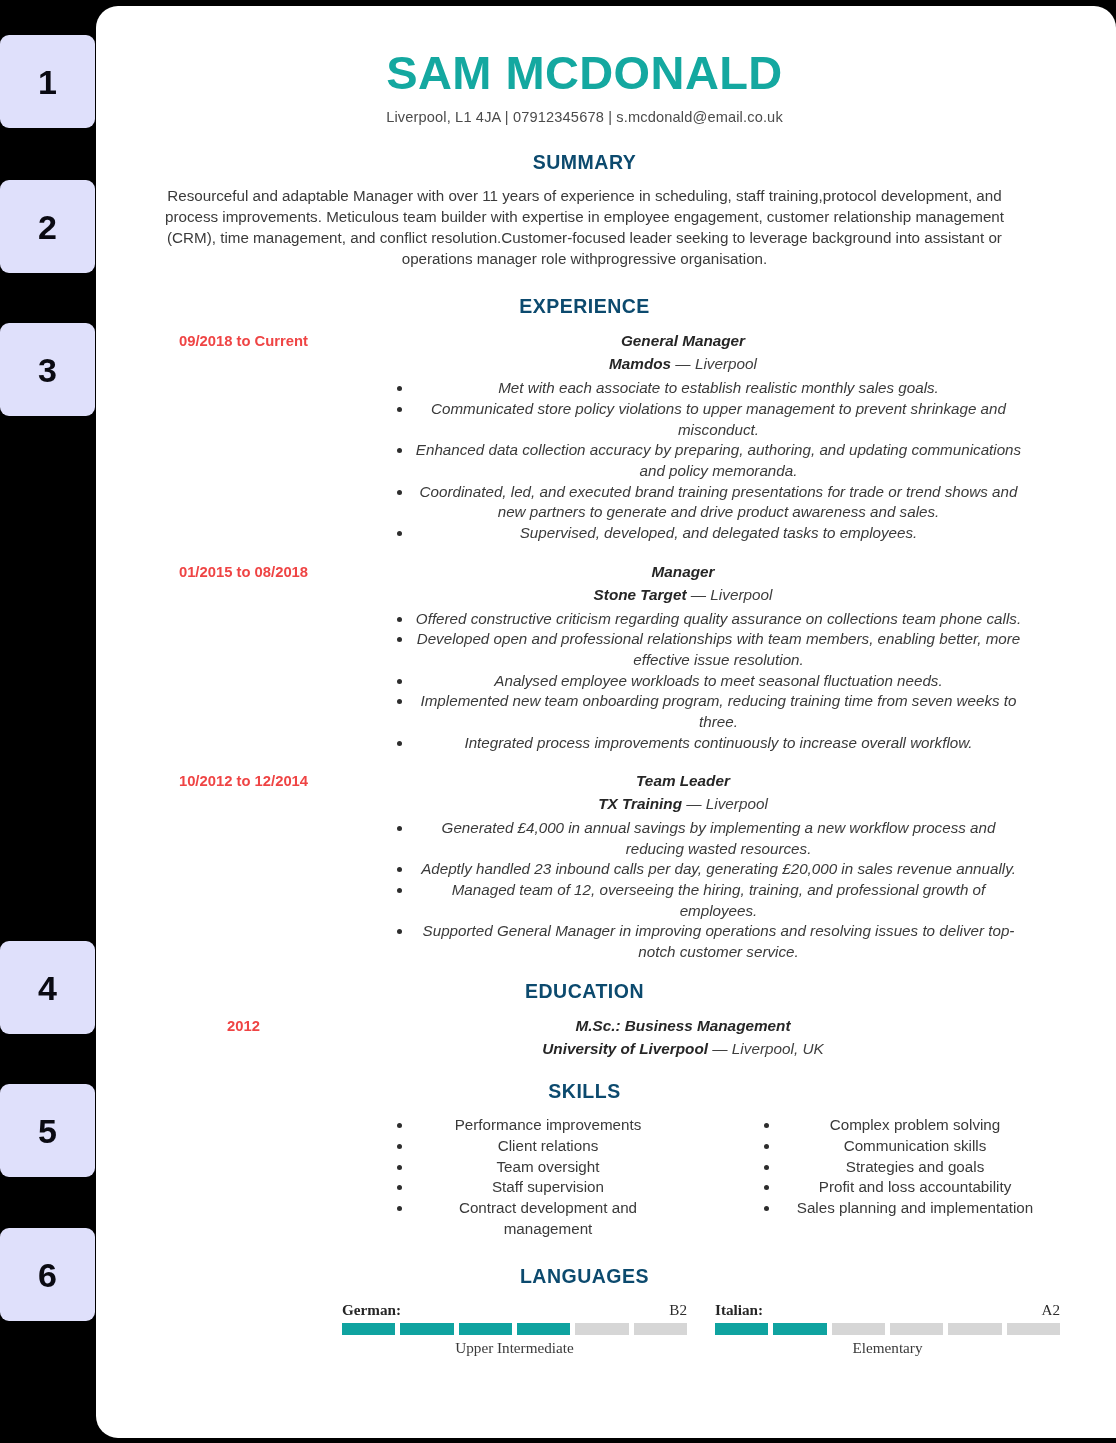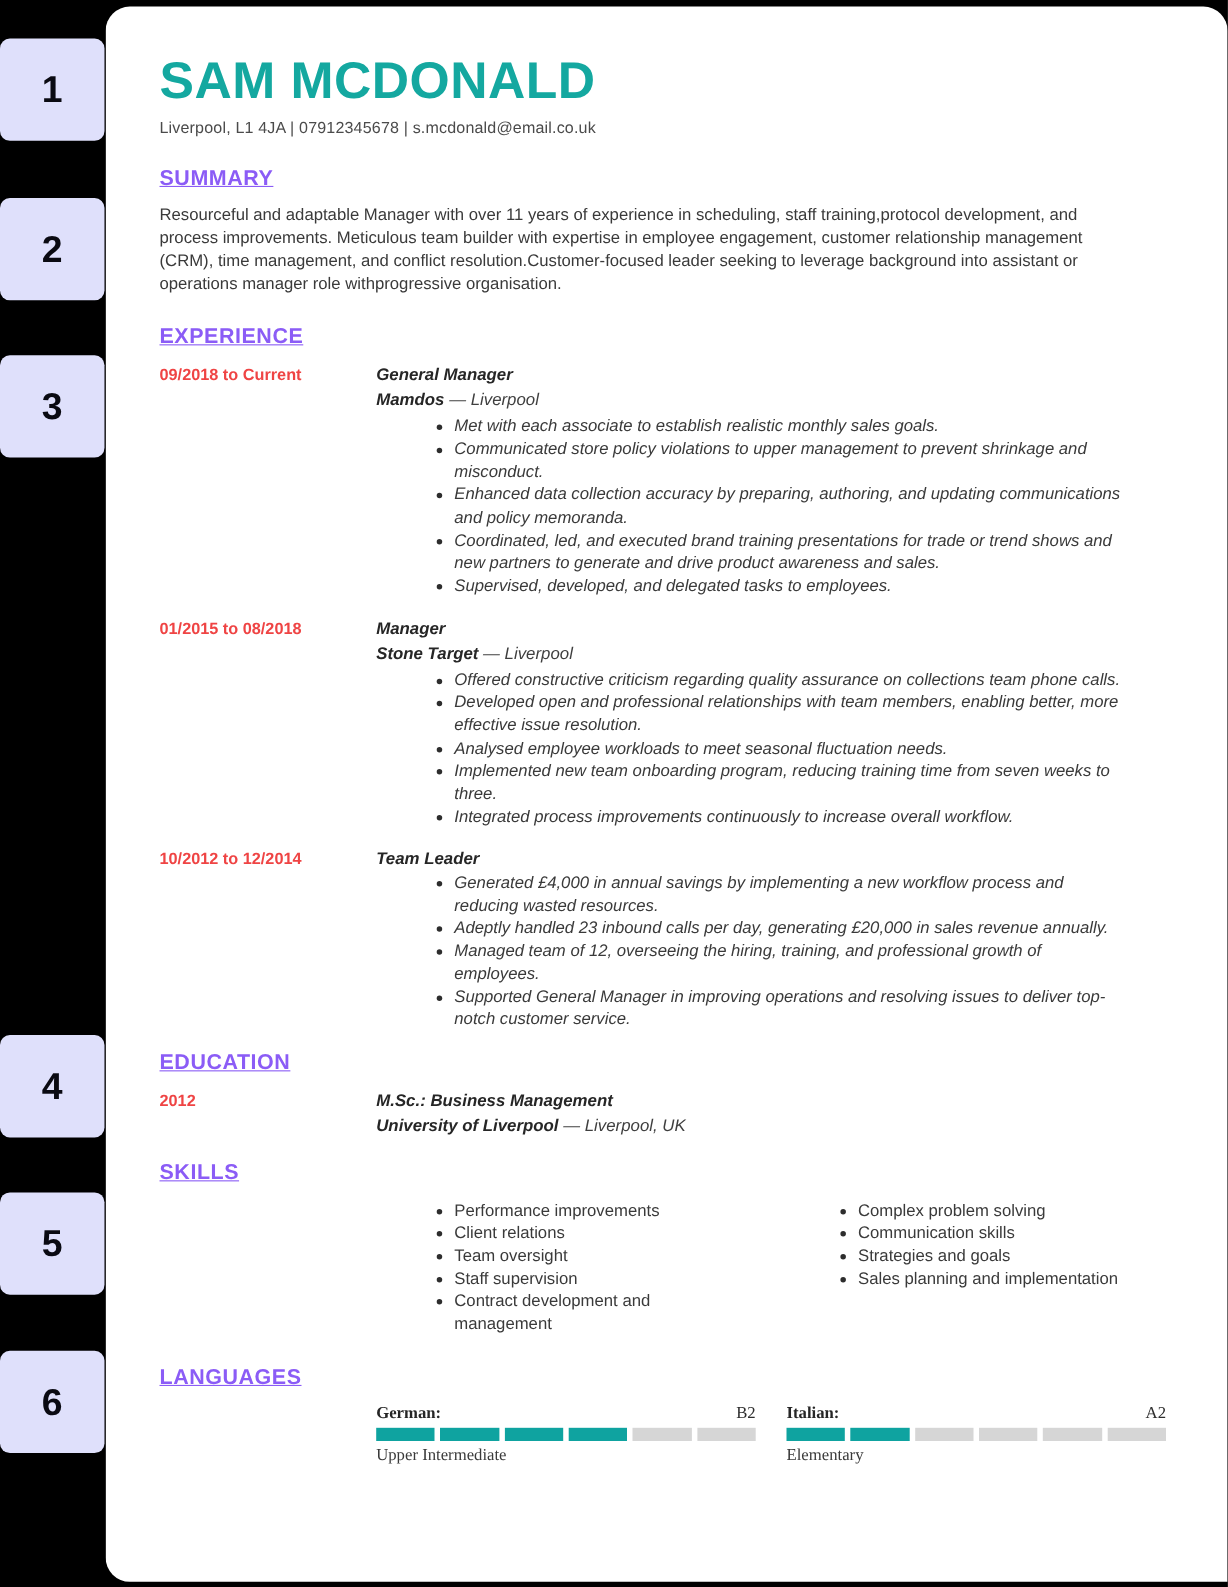--- a/index.html
+++ b/index.html
@@ -55,20 +55,21 @@
     background: #ffffff;
     border-radius: 22px 22px 0 22px;
     overflow: hidden;
   }
 
   .doc {
     position: absolute;
     left: 0; top: 0;
     width: 952px;
     padding: 42px 24px 0 49px;
+    text-align: center;
   }
 
   
   .name {
     color: #14a8a0;
     font-size: 47px;
     font-weight: 700;
     letter-spacing: 0.4px;
     line-height: 1.08;
     margin-bottom: 9px;
@@ -76,27 +77,26 @@
   .contact {
     color: #4b4b4b;
     font-size: 14.6px;
     letter-spacing: 0.15px;
     line-height: 1.3;
     margin-bottom: 24px;
   }
 
   
   .section-heading {
-    color: #8b5cf6;
+    color: #0c4a6e;
     font-size: 19.5px;
     font-weight: 700;
     letter-spacing: 0.5px;
     line-height: 1.2;
     margin-bottom: 12px;
-    text-decoration: underline;
   }
   .section { margin-bottom: 0; }
 
   .summary-text {
     color: #3a3a3a;
     font-size: 15.2px;
     line-height: 1.38;
     max-width: 915px;
     margin-bottom: 25px;
   }
@@ -288,20 +288,21 @@
                   <li>Analysed employee workloads to meet seasonal fluctuation needs.</li>
                   <li>Implemented new team onboarding program, reducing training time from seven weeks to three.</li>
                   <li>Integrated process improvements continuously to increase overall workflow.</li>
                 </ul>
               </div>
             </div>
             <div class="entry">
               <div class="entry-date">10/2012 to 12/2014</div>
               <div class="entry-body">
                 <div class="job-title">Team Leader</div>
+                <div class="job-org"><span class="org-name">TX Training</span><span class="org-sep"> — </span><span>Liverpool</span></div>
                 <ul class="bullets">
                   <li>Generated £4,000 in annual savings by implementing a new workflow process and reducing wasted resources.</li>
                   <li>Adeptly handled 23 inbound calls per day, generating £20,000 in sales revenue annually.</li>
                   <li>Managed team of 12, overseeing the hiring, training, and professional growth of employees.</li>
                   <li>Supported General Manager in improving operations and resolving issues to deliver top-notch customer service.</li>
                 </ul>
               </div>
             </div>
           </div>
       </div>
@@ -329,20 +330,21 @@
                 <li>Team oversight</li>
                 <li>Staff supervision</li>
                 <li>Contract development and management</li>
               </ul>
           </div>
           <div class="skills-col">
             <ul id="skills-right">
                 <li>Complex problem solving</li>
                 <li>Communication skills</li>
                 <li>Strategies and goals</li>
+                <li>Profit and loss accountability</li>
                 <li>Sales planning and implementation</li>
               </ul>
           </div>
         </div>
       </div>
 
       <div class="section">
         <div class="section-heading">LANGUAGES</div>
         <div class="lang-wrap" id="languages-list">
             <div class="lang-item">

